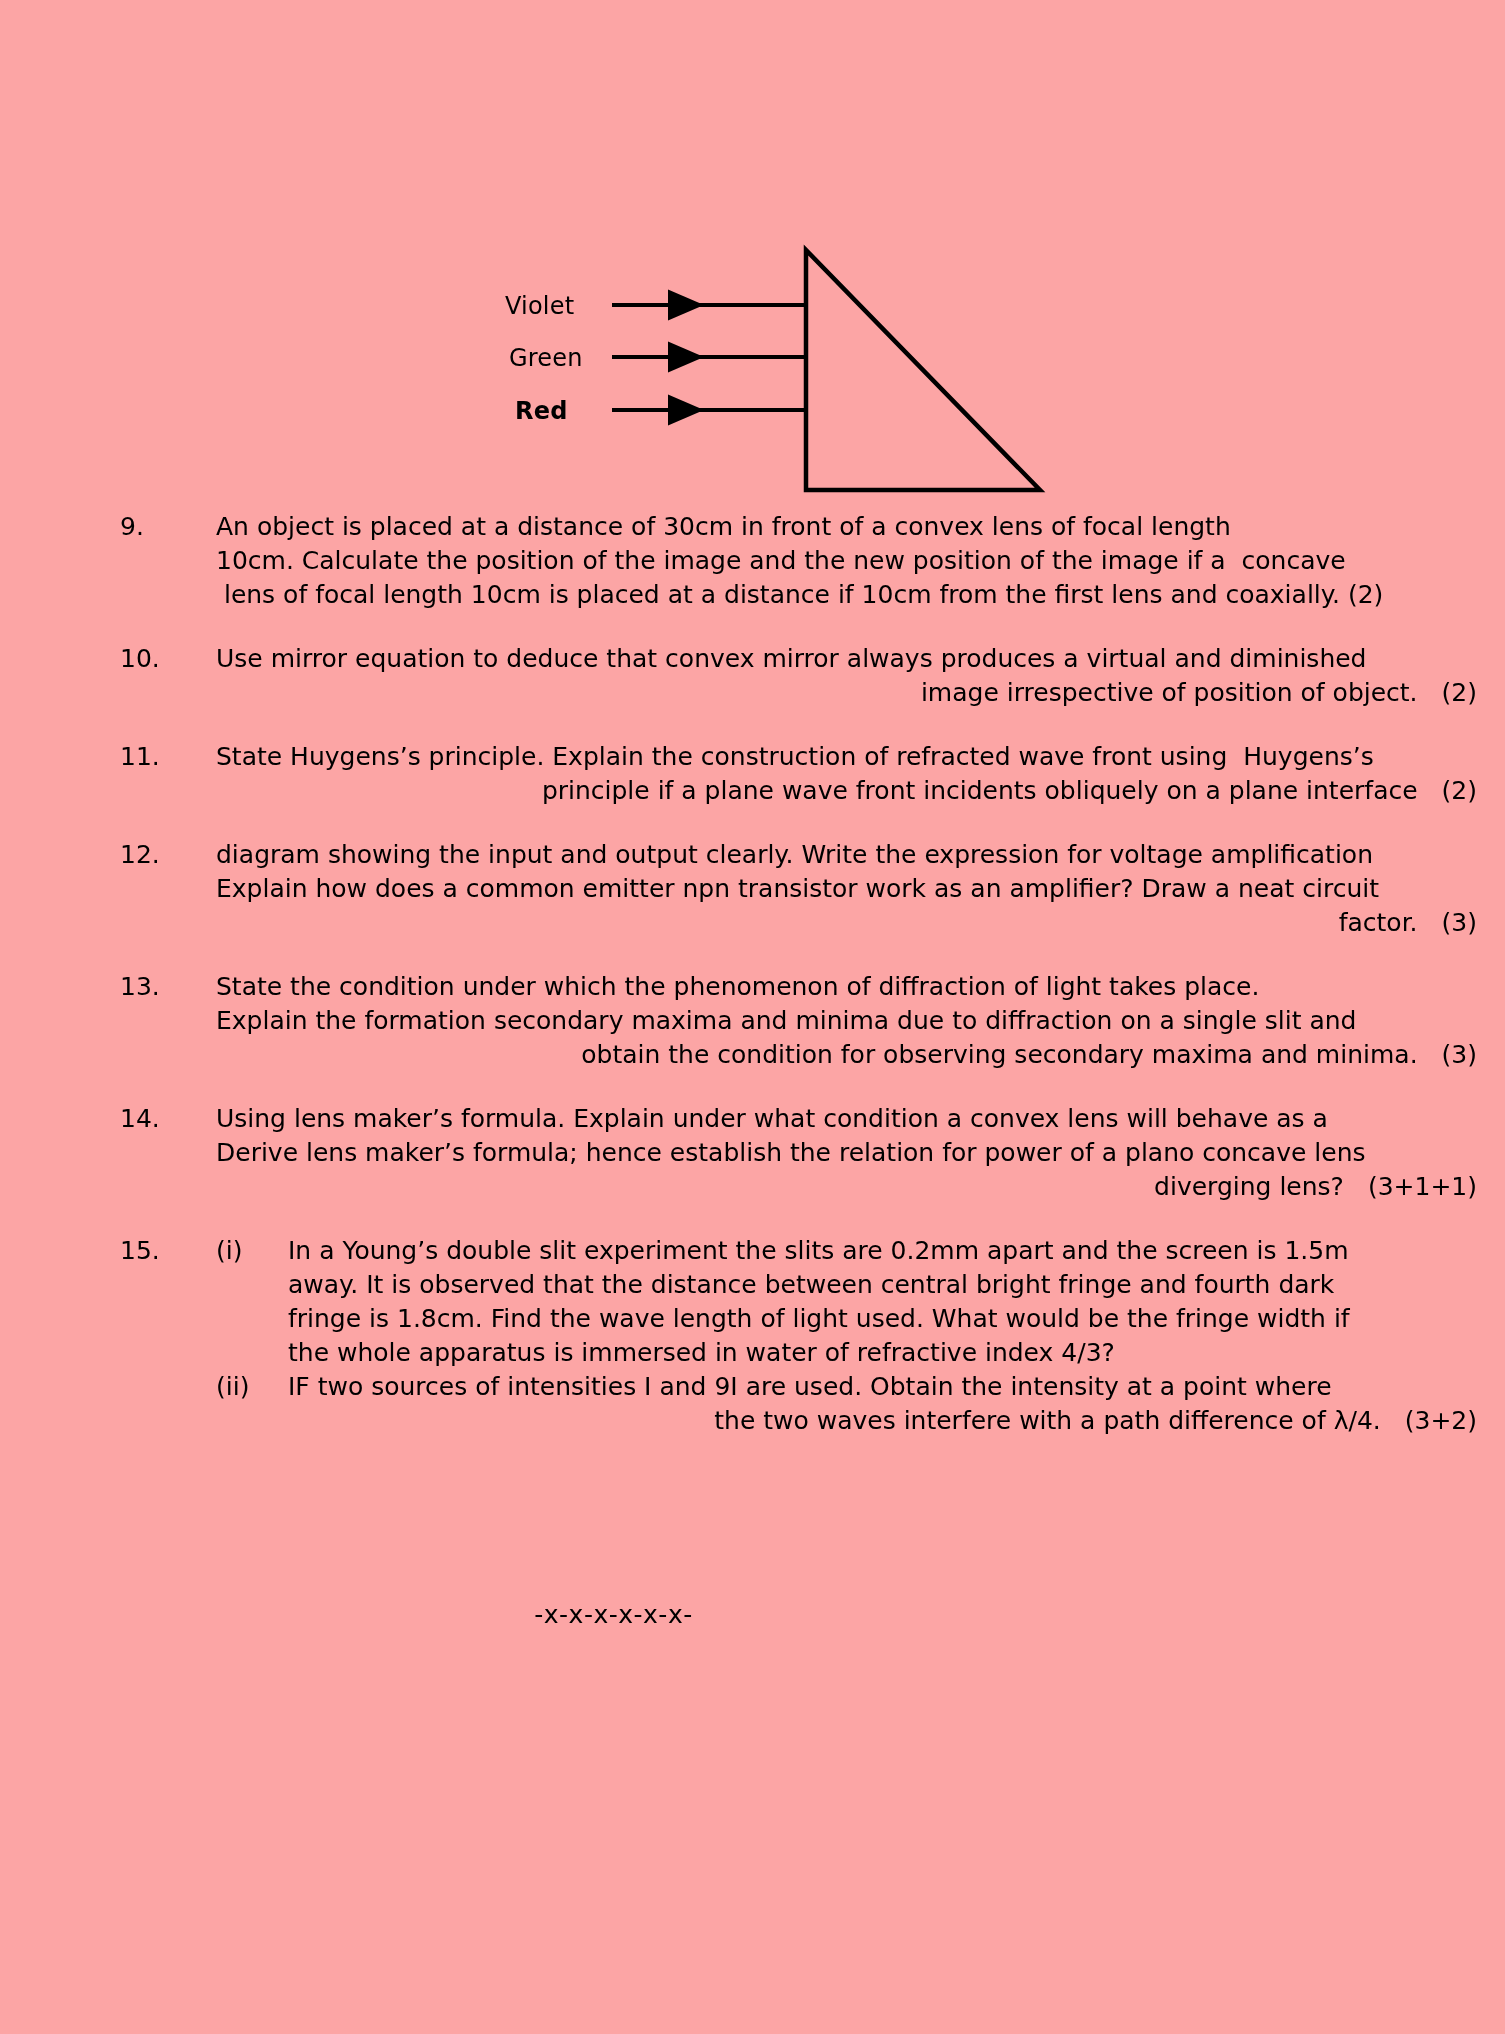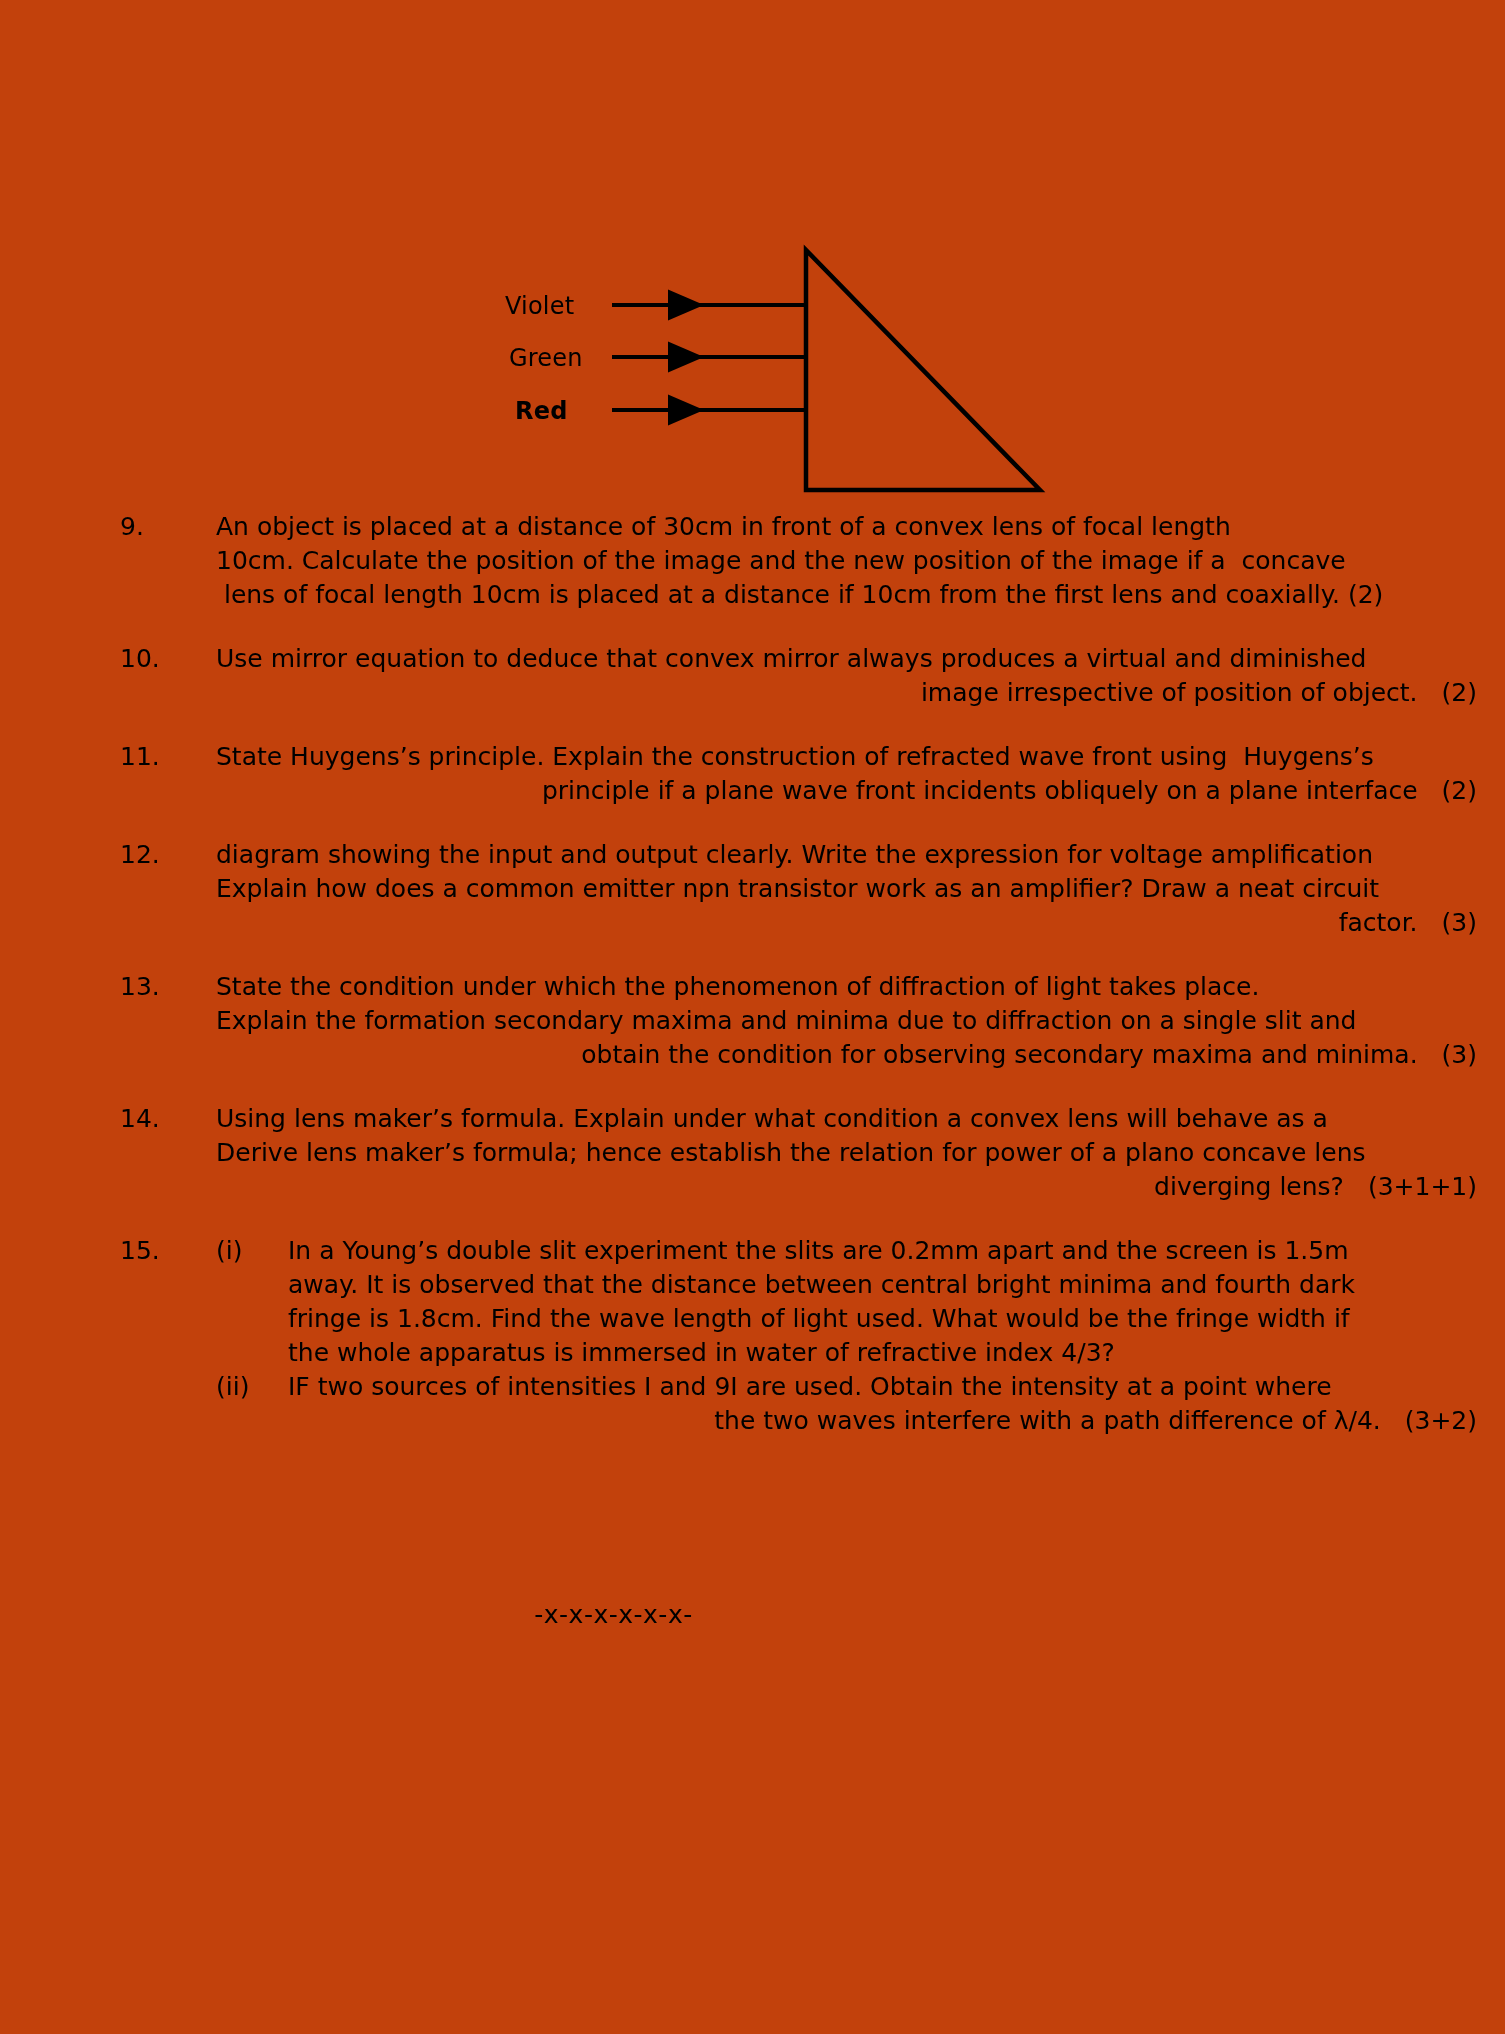--- a/index.html
+++ b/index.html
@@ -13,21 +13,21 @@
     height: 2034px;
     position: relative;
     font-family: "DejaVu Sans", "Liberation Sans", sans-serif;
     color: #000000;
     overflow: hidden;
   }
 
   .page {
     position: absolute;
     inset: 0;
-    background: #c2410c;
+    background: #fca5a5;
   }
 
   
   .diagram-wrap {
     position: absolute;
     left: 0;
     top: 0;
     width: 1505px;
     height: 500px;
   }
@@ -222,21 +222,21 @@
     </div>
 
     <div class="q-block">
       <div class="q-num">15.</div>
       <div class="q-body">
 
         <div class="subpart">
           <div class="sub-num">(i)</div>
           <div class="sub-body">
             <span class="q-line">In a Young’s double slit experiment the slits are 0.2mm apart and the screen is 1.5m</span>
-            <span class="q-line">away. It is observed that the distance between central bright minima and fourth dark</span>
+            <span class="q-line">away. It is observed that the distance between central bright fringe and fourth dark</span>
             <span class="q-line">fringe is 1.8cm. Find the wave length of light used. What would be the fringe width if</span>
             <span class="q-line">the whole apparatus is immersed in water of refractive index 4/3?</span>
           </div>
         </div>
 
         <div class="subpart">
           <div class="sub-num">(ii)</div>
           <div class="sub-body">
             <span class="q-line">IF two sources of intensities I and 9I are used. Obtain the intensity at a point where</span>
             <span class="q-line end">

